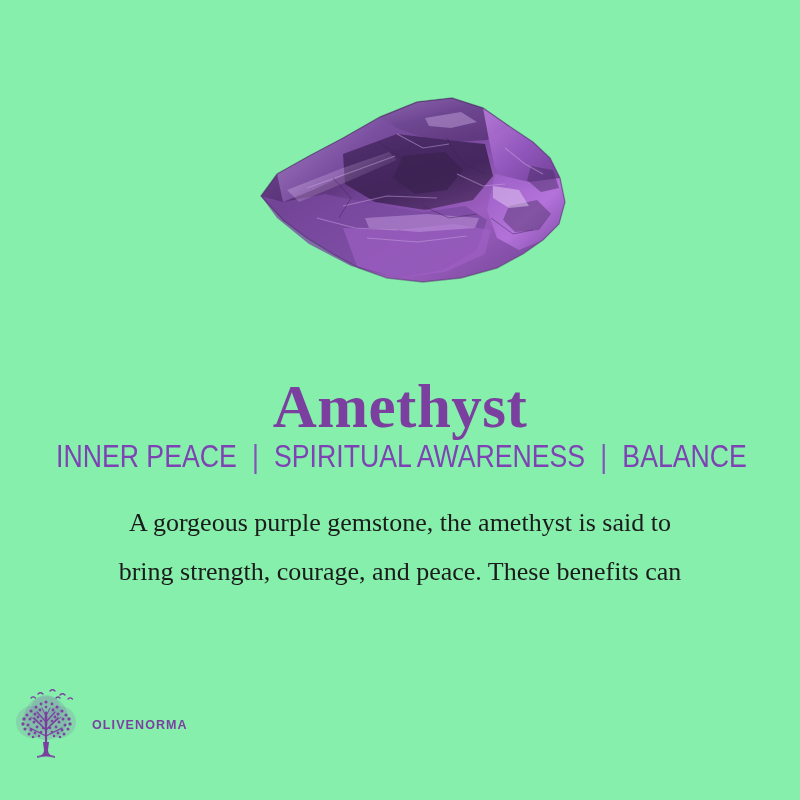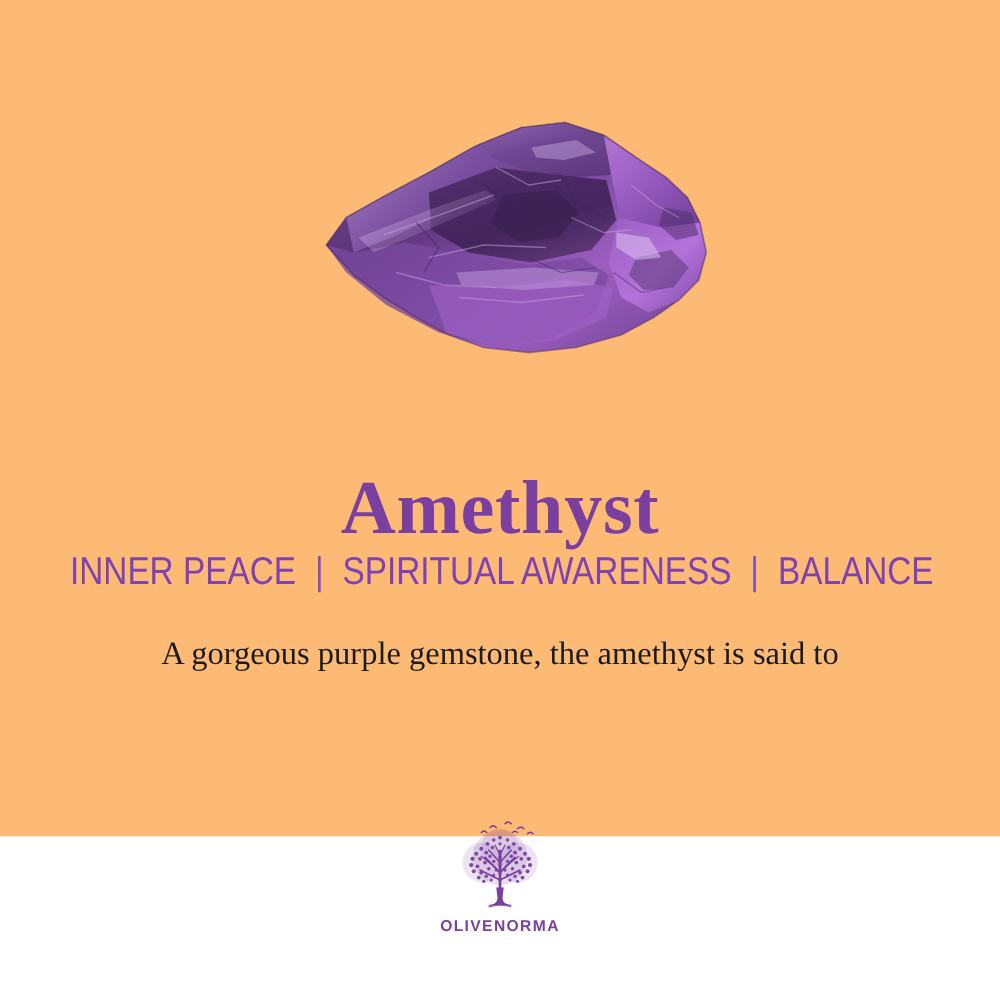--- a/index.html
+++ b/index.html
@@ -11,22 +11,22 @@
     height: 800px;
     background: #ffffff;
     font-family: "Liberation Serif", serif;
     overflow: hidden;
     position: relative;
   }
 
   .card {
     position: relative;
     width: 800px;
-    height: 669px;
-    background: #fdba74;
+    height: 800px;
+    background: #86efac;
     display: flex;
     flex-direction: column;
     align-items: center;
   }
 
   
   .hero {
     position: absolute;
     left: 0;
     top: 0;
@@ -92,24 +92,24 @@
     font-size: 26px;
     line-height: 49px;
     color: #1b1b1b;
   }
   .desc .line { display: block; }
 
   
   .logo {
     position: absolute;
     left: 0;
-    top: 652px;
+    top: 684px;
     width: 800px;
     display: flex;
-    flex-direction: column;
+    flex-direction: row;
     align-items: center;
   }
   .logo-mark { width: 92px; height: 80px; display: block; }
   .logo-text {
     margin-top: 2px;
     font-family: "Liberation Sans", sans-serif;
     font-size: 12.5px;
     font-weight: 700;
     letter-spacing: 1.1px;
     color: #7b3fa0;
@@ -223,20 +223,21 @@
   <div class="subtitle">
     <span class="kw">INNER PEACE</span>
     <span class="sep">|</span>
     <span class="kw">SPIRITUAL AWARENESS</span>
     <span class="sep">|</span>
     <span class="kw">BALANCE</span>
   </div>
 
   <div class="desc">
     <span class="line">A gorgeous purple gemstone, the amethyst is said to</span>
+    <span class="line">bring strength, courage, and peace. These benefits can</span>
   </div>
 
   <div class="logo">
     <svg class="logo-mark" viewBox="0 0 92 80" xmlns="http://www.w3.org/2000/svg">
       <g fill="#7b3fa0">
 
         <circle cx="46" cy="34" r="22" opacity="0.16"></circle>
         <circle cx="32" cy="38" r="16" opacity="0.14"></circle>
         <circle cx="60" cy="38" r="16" opacity="0.14"></circle>
         <circle cx="46" cy="26" r="15" opacity="0.13"></circle>

